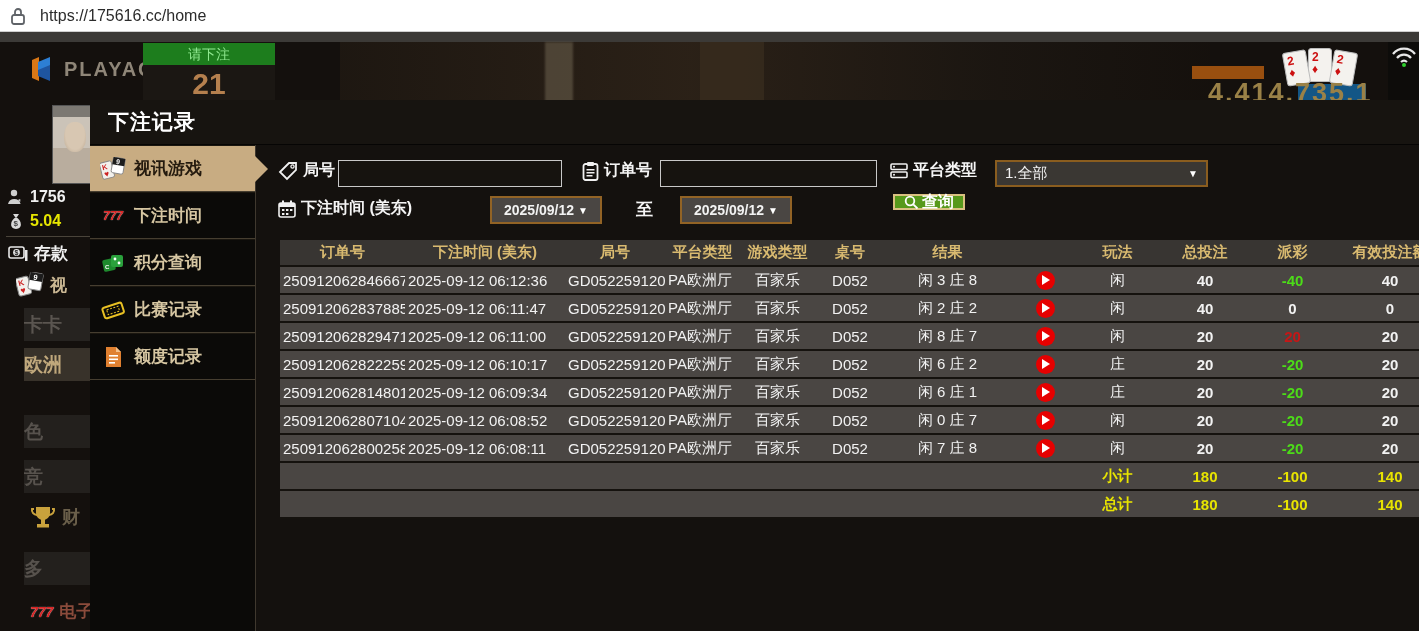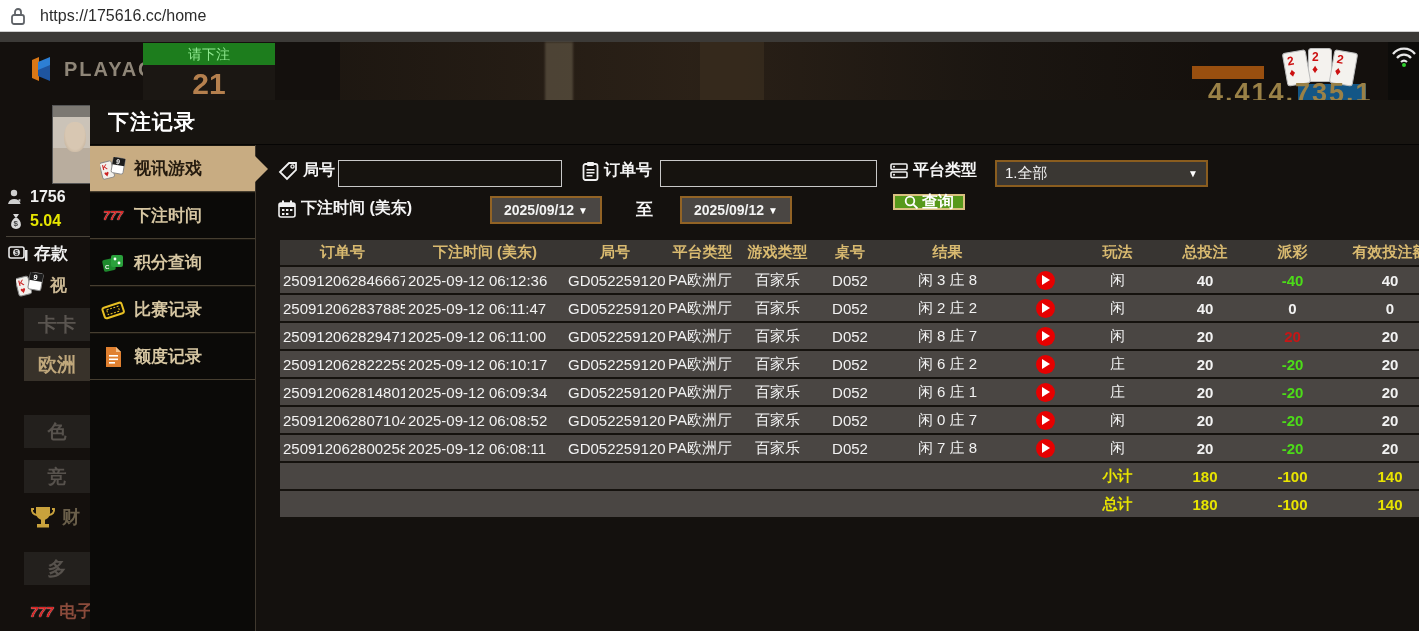--- a/index.html
+++ b/index.html
@@ -43,21 +43,21 @@
     background:linear-gradient(180deg,#7c7872 0 14%, #cbc3b8 14% 55%, #b9ad9e 55% 100%); border:1px solid #555; }
   .avatar::after { content:""; position:absolute; left:11px; top:16px; width:22px; height:30px;
     border-radius:45%; background:radial-gradient(ellipse at 50% 40%, #d8c7b2 0 60%, #b7a48d 100%); }
   .lrow { position:absolute; display:flex; align-items:center; gap:6px; }
   .l-user { left:8px; top:156px; color:#f0f0f0; font-weight:bold; font-size:16px; }
   .l-bal { left:8px; top:180px; color:#e6e600; font-weight:bold; font-size:16px; }
   .l-div { position:absolute; left:6px; top:204px; width:84px; height:1px; background:#4a443a; }
   .l-dep { left:8px; top:210px; color:#f0f0f0; font-weight:bold; font-size:17px; }
   .l-vid { left:16px; top:240px; color:#cbb894; font-weight:bold; font-size:17px; }
   .gray-tab { position:absolute; left:24px; width:66px; height:33px; background:#23201d; color:#57524d;
-    font-size:19px; font-weight:bold; display:flex; align-items:center; justify-content:center; overflow:hidden; }
+    font-size:19px; font-weight:bold; display:flex; align-items:center; justify-content:flex-start; overflow:hidden; }
   .tan-tab { background:#38322a; color:#c0a87c; }
   .l-trophy { left:30px; top:472px; }
   .l-777 { left:30px; top:568px; color:#8b4b3b; font-weight:bold; font-size:17px; }
 
   
   .modal { position:absolute; left:90px; top:68px; width:1329px; height:531px; background:#14110e; }
   .modal-titlebar { position:absolute; left:0; top:0; width:100%; height:45px; background:rgba(24,21,17,.88);
     border-bottom:1px solid #060504; display:flex; align-items:center; padding-left:18px; }
   .modal-title { color:#ffffff; font-size:21px; font-weight:bold; letter-spacing:1px; }
 

